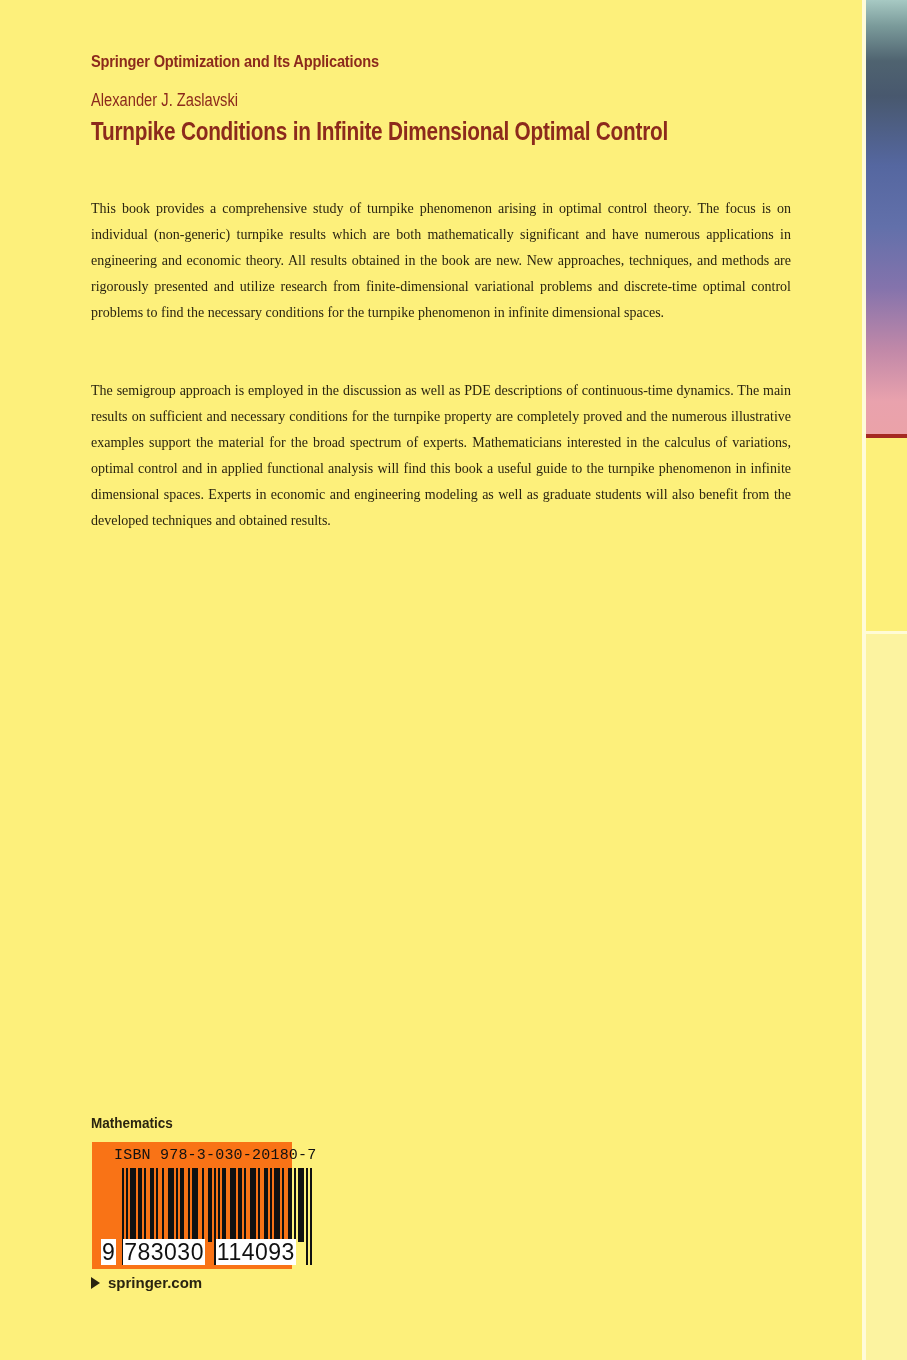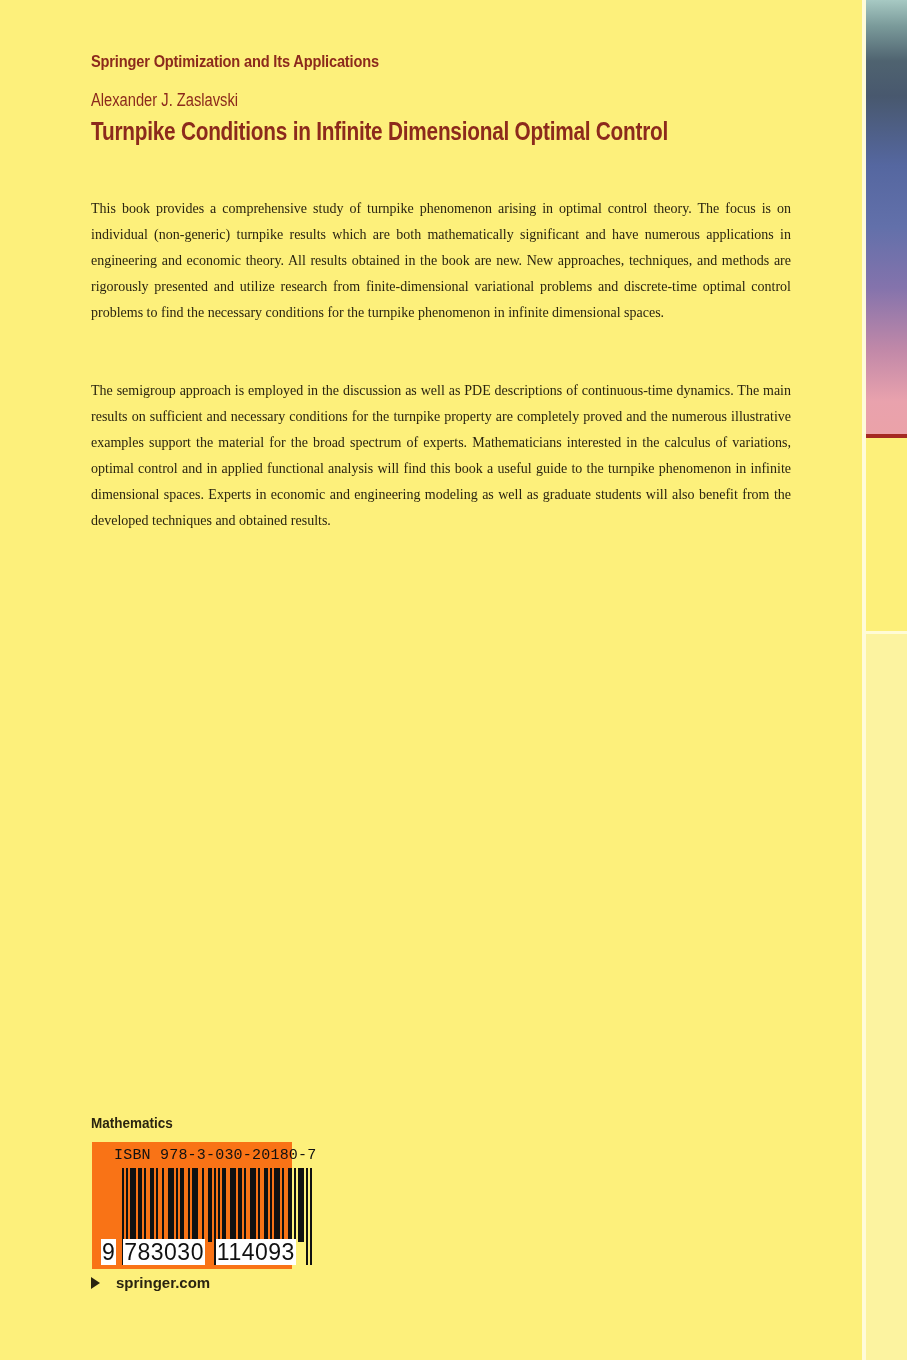--- a/index.html
+++ b/index.html
@@ -172,21 +172,21 @@
     }
     .site-link {
       position: absolute;
       left: 91px; top: 1274px;
       font-family: "Liberation Sans", sans-serif;
       font-size: 15px;
       font-weight: bold;
       color: #2a2410;
       display: flex;
       align-items: center;
-      gap: 16px;
+      gap: 8px;
       text-decoration: none;
     }
     .play-icon {
       display: inline-block;
       width: 0; height: 0;
       border-top: 6px solid transparent;
       border-bottom: 6px solid transparent;
       border-left: 9px solid #2a2410;
     }
   </style>

